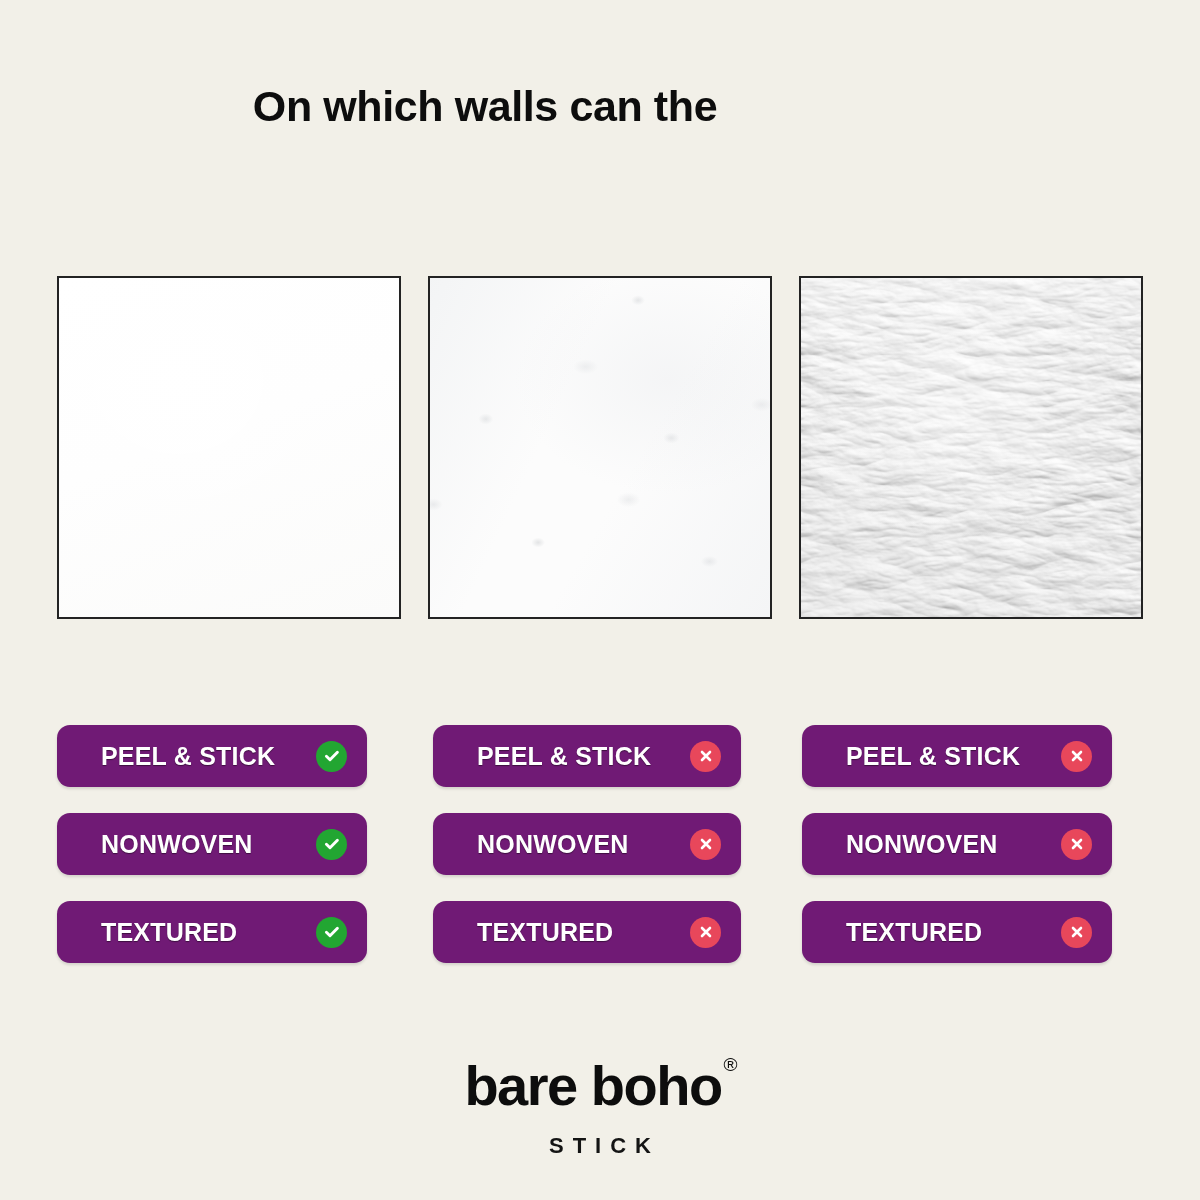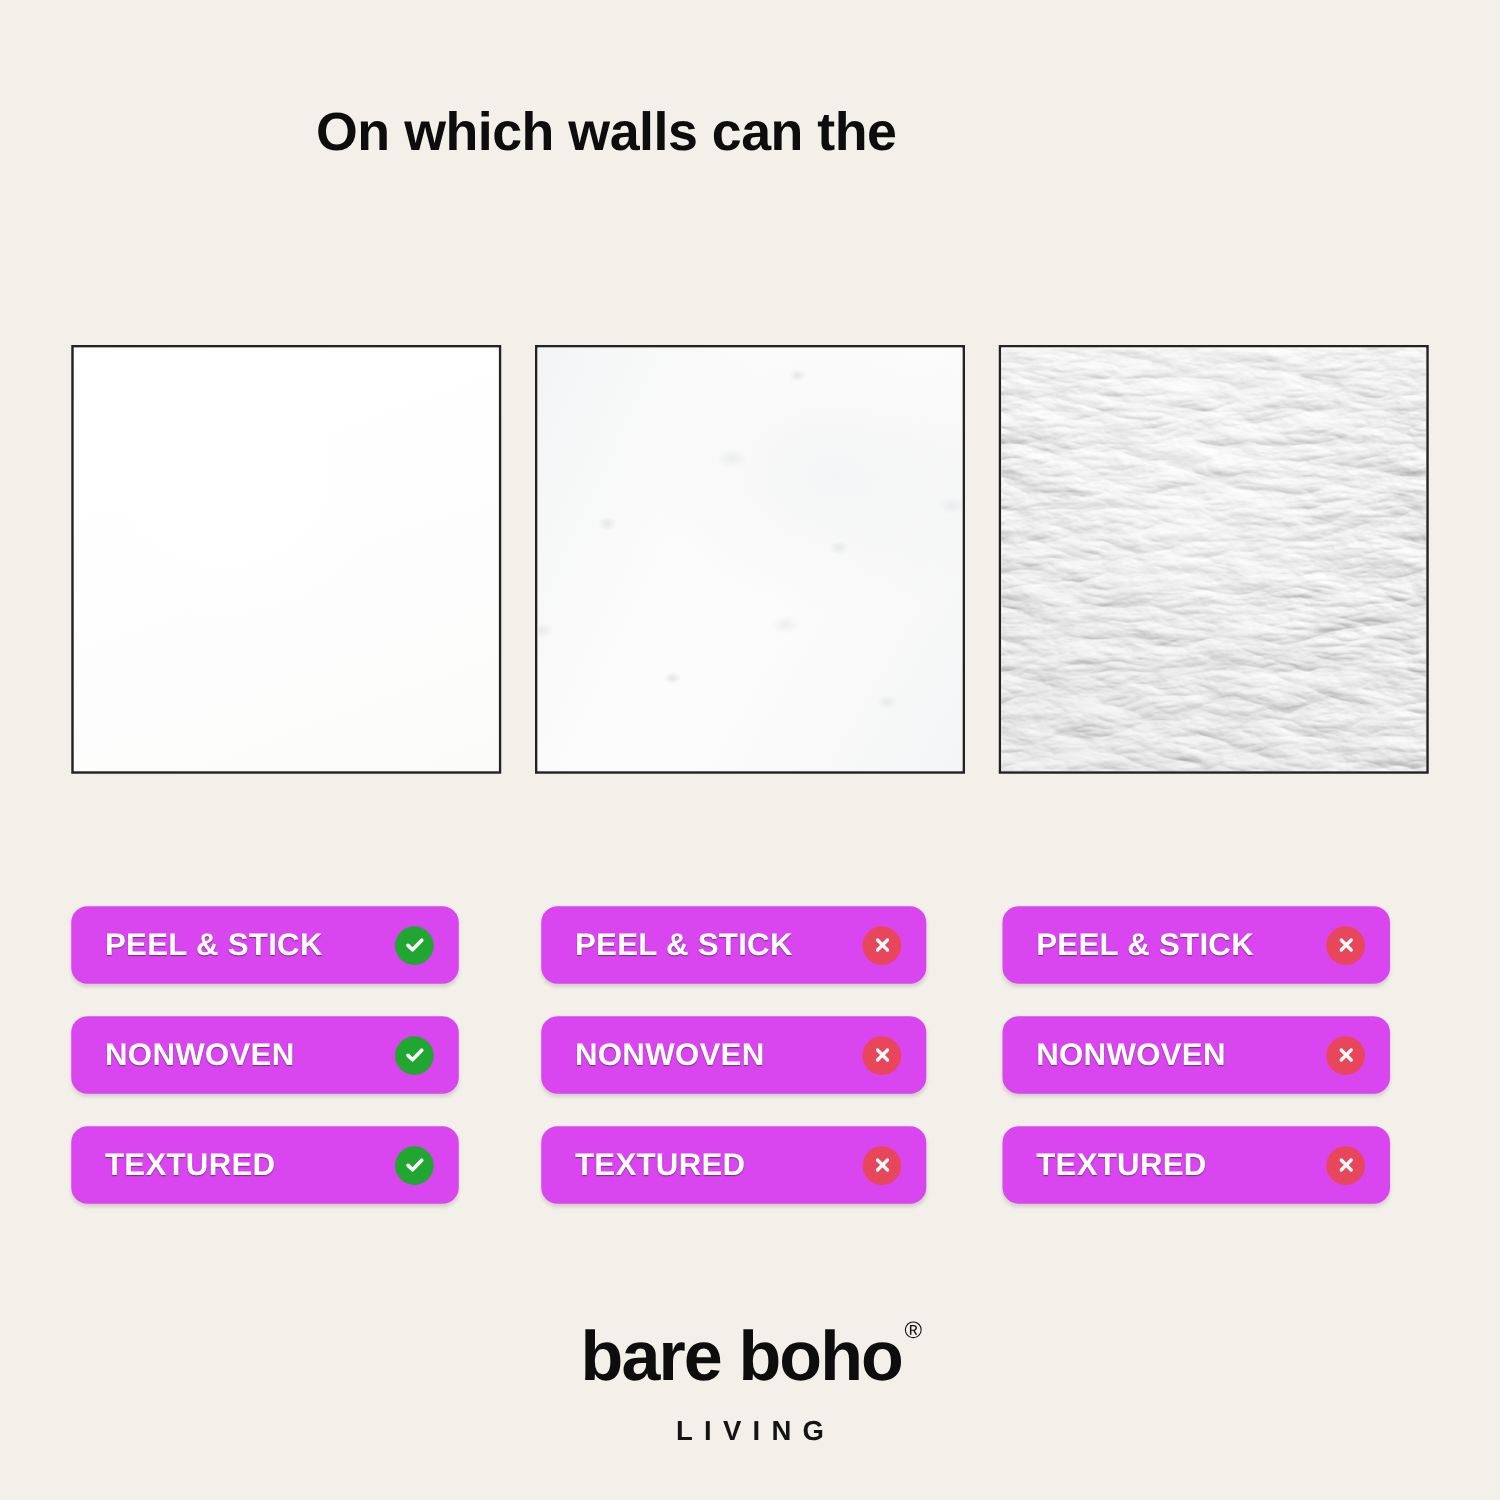--- a/index.html
+++ b/index.html
@@ -138,27 +138,27 @@
   }
   .badge-col {
     position: absolute;
     top: 0;
   }
   .badge-col.c0 { left: 57px;  width: 310px; }
   .badge-col.c1 { left: 433px; width: 310px; }
   .badge-col.c2 { left: 802px; width: 310px; }
 
   .badge {
-    background: #d946ef;
+    background: #701a75;
     border-radius: 13px;
     height: 62px;
     display: flex;
     align-items: center;
     justify-content: space-between;
-    padding: 0 20px 0 27px;
+    padding: 0 20px 0 44px;
     margin-bottom: 26px;
     box-shadow: 0 2px 3px rgba(0,0,0,0.13);
   }
   .badge-label {
     color: #FFFFFF;
     font-size: 25px;
     font-weight: 700;
     letter-spacing: 0.2px;
     white-space: nowrap;
     text-shadow: 0 1px 1px rgba(0,0,0,0.45);
@@ -353,14 +353,14 @@
             <path d="M4 4 L12 12 M12 4 L4 12" stroke="#ffffff" stroke-width="2.6" stroke-linecap="round"></path>
           </svg>
       </span>
     </div>
   </div>
 
 </div>
 
 <div class="logo-block">
   <div class="logo-wordmark"><span>bare boho</span><span class="logo-reg">®</span></div>
-  <div class="logo-sub">LIVING</div>
+  <div class="logo-sub">STICK</div>
 </div>
 
 </body></html>

